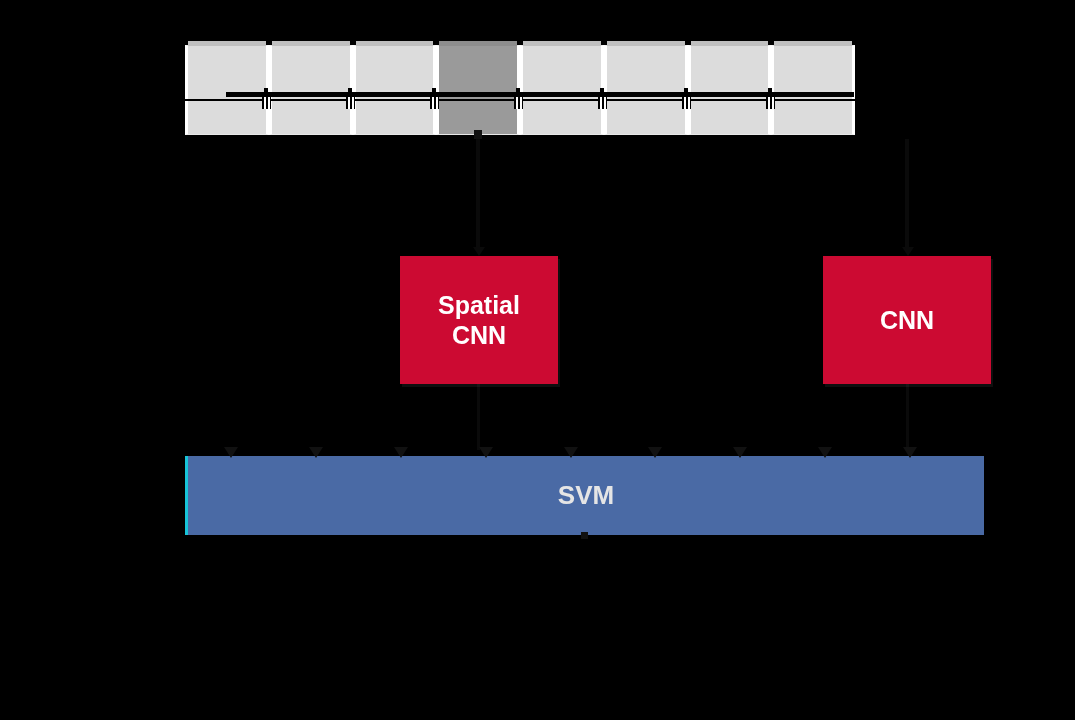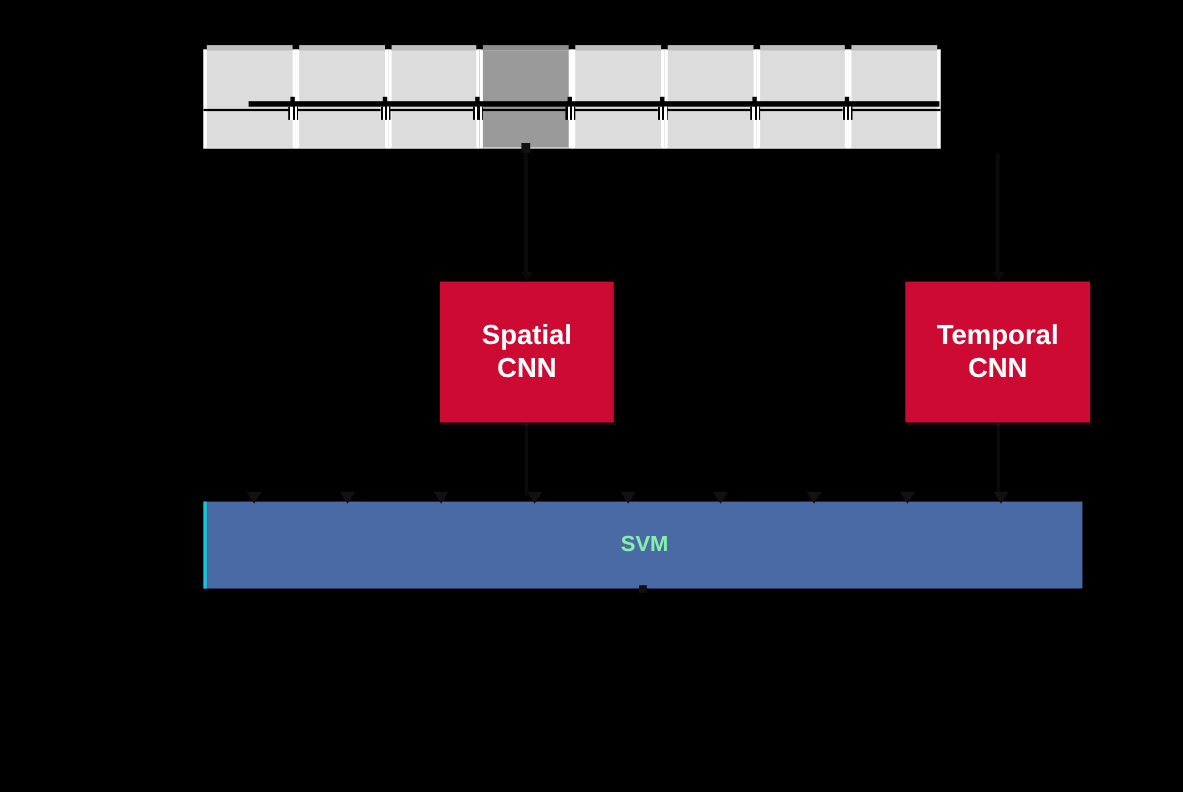--- a/index.html
+++ b/index.html
@@ -155,22 +155,22 @@
     left: 185px;
     top: 456px;
     width: 799px;
     height: 79px;
     background: #4a6aa5;
     border-left: 3px solid #17c4d8;
     box-sizing: border-box;
     display: flex;
     align-items: center;
     justify-content: center;
-    color: #86efac;
-    font-size: 20px;
+    color: #e5e5e5;
+    font-size: 26px;
     z-index: 5;
     text-align: center;
   }
 
   
   .svm-arrow {
     position: absolute;
     top: 447px;
     width: 0; height: 0;
     border-left: 7px solid transparent;
@@ -241,21 +241,20 @@
 
   <div class="connector" style="left:905px; top:139px; width:4px; height:112px;"></div>
   <div class="connector-arrow" style="left:902px; top:247px;"></div>
 
   <div class="cnn-box" id="spatial-cnn">
     <span class="cnn-line">Spatial</span>
     <span class="cnn-line">CNN</span>
   </div>
 
   <div class="cnn-box" id="temporal-cnn">
-    <span class="cnn-line">Temporal</span>
     <span class="cnn-line">CNN</span>
   </div>
 
   <div class="connector" style="left:477px; top:384px; width:3px; height:66px;"></div>
   <div class="connector" style="left:906px; top:384px; width:3px; height:66px;"></div>
 
   <div class="svm-arrow" style="left:224px"></div>
   <div class="svm-arrow" style="left:309px"></div>
   <div class="svm-arrow" style="left:394px"></div>
   <div class="svm-arrow" style="left:479px"></div>

